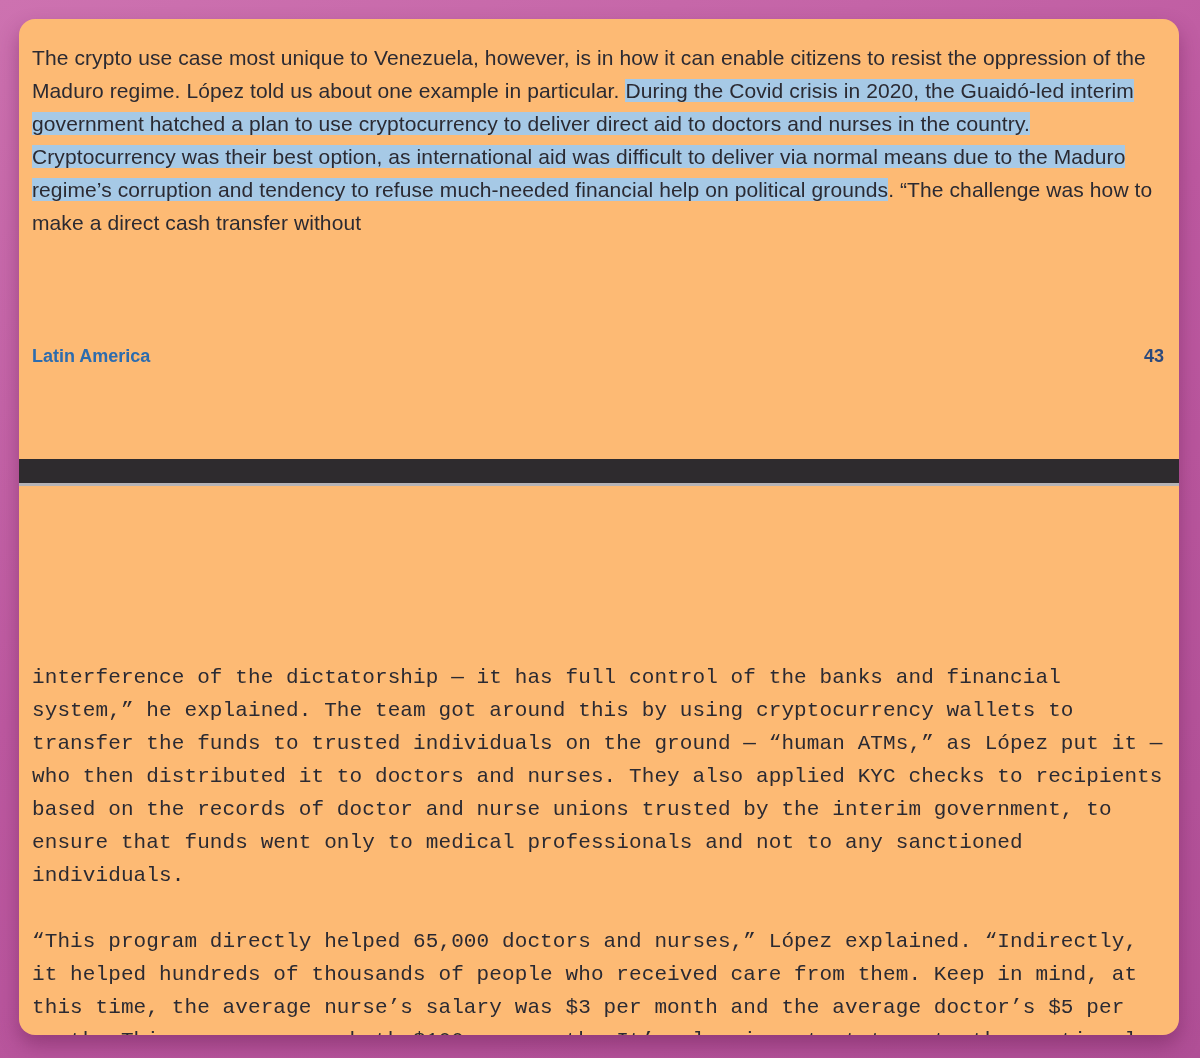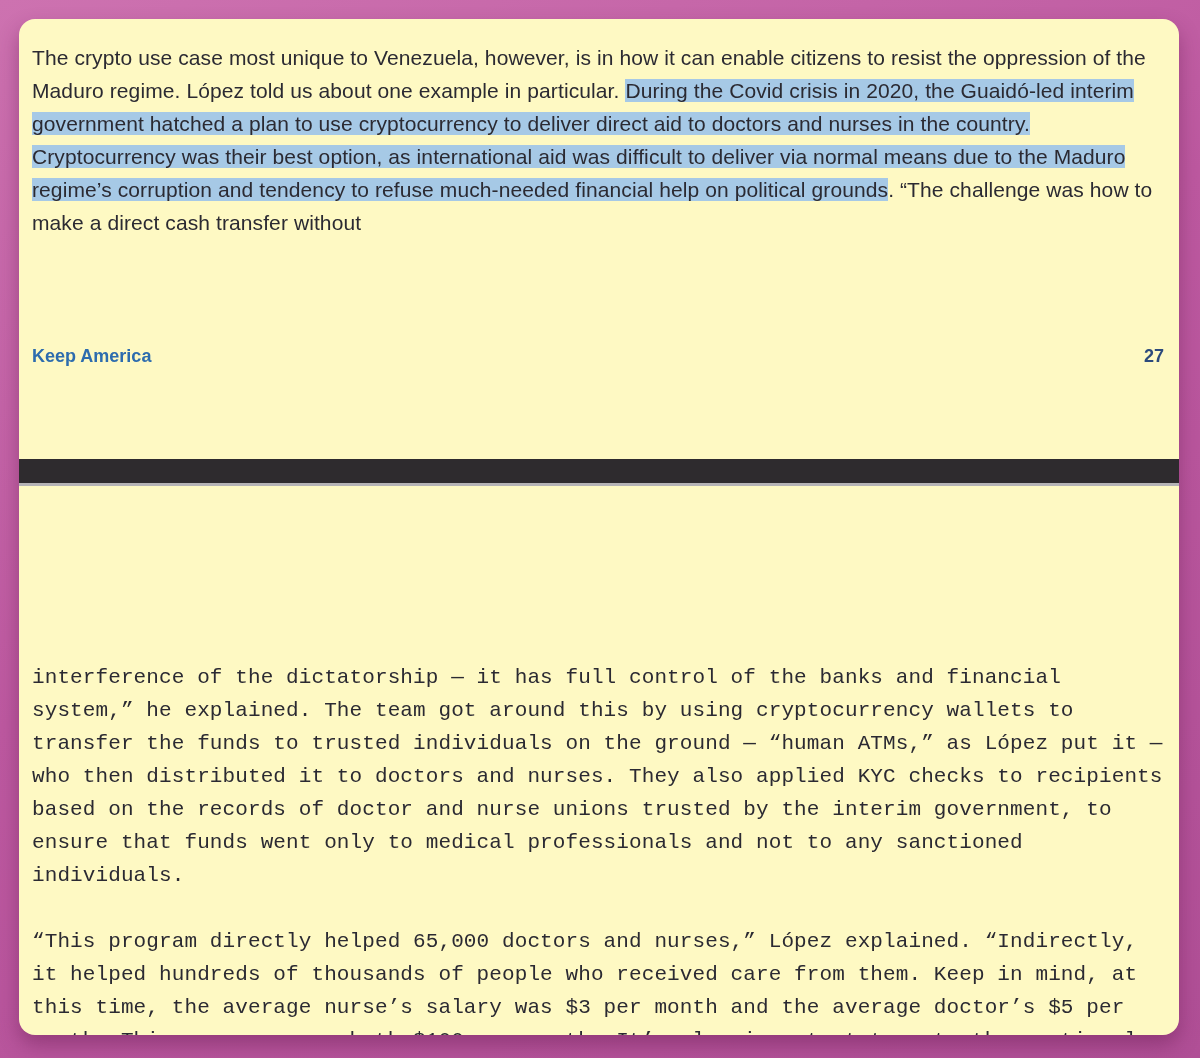--- a/index.html
+++ b/index.html
@@ -13,21 +13,21 @@
   body {
     background: linear-gradient(155deg, #cd72b0 0%, #bd59a0 45%, #b04f96 100%);
     position: relative;
   }
   .viewer-card {
     position: absolute;
     left: 19px;
     top: 19px;
     width: 1160px;
     height: 1016px;
-    background: #fef9c3;
+    background: #fdba74;
     border-radius: 16px;
     overflow: hidden;
     box-shadow: 0 10px 20px rgba(105, 28, 82, 0.45);
   }
   .page-one {
     position: relative;
     height: 440px;
     box-sizing: border-box;
     padding: 22px 15px 0 13px;
   }
@@ -67,22 +67,22 @@
 </style>
 </head>
 <body>
 
 <div class="viewer-card">
 
   <div class="page-one">
     <div class="body-text"><span>The crypto use case most unique to Venezuela, however, is in how it can enable citizens to resist the oppression of the Maduro regime. López told us about one example in particular. </span><span class="hl">During the Covid crisis in 2020, the Guaidó-led interim government hatched a plan to use cryptocurrency to deliver direct aid to doctors and nurses in the country. Cryptocurrency was their best option, as international aid was difficult to deliver via normal means due to the Maduro regime’s corruption and tendency to refuse much-needed financial help on political grounds</span><span>. “The challenge was how to make a direct cash transfer without</span></div>
 
     <div class="page-footer">
-      <span class="footer-section">Keep America</span>
-      <span class="footer-pagenum">27</span>
+      <span class="footer-section">Latin America</span>
+      <span class="footer-pagenum">43</span>
     </div>
   </div>
 
   <div class="page-divider"></div>
 
   <div class="page-two">
     <div class="body-text">
         <p>interference of the dictatorship — it has full control of the banks and financial system,” he explained. The team got around this by using cryptocurrency wallets to transfer the funds to trusted individuals on the ground — “human ATMs,” as López put it — who then distributed it to doctors and nurses. They also applied KYC checks to recipients based on the records of doctor and nurse unions trusted by the interim government, to ensure that funds went only to medical professionals and not to any sanctioned individuals.</p>
         <p>“This program directly helped 65,000 doctors and nurses,” López explained. “Indirectly, it helped hundreds of thousands of people who received care from them. Keep in mind, at this time, the average nurse’s salary was $3 per month and the average doctor’s $5 per month. This program gave both $100 per month. It’s also important to note the emotional impact — for them to know they weren’t alone on the frontlines during the Covid crisis was an important contribution of the program.”</p>
       </div>

